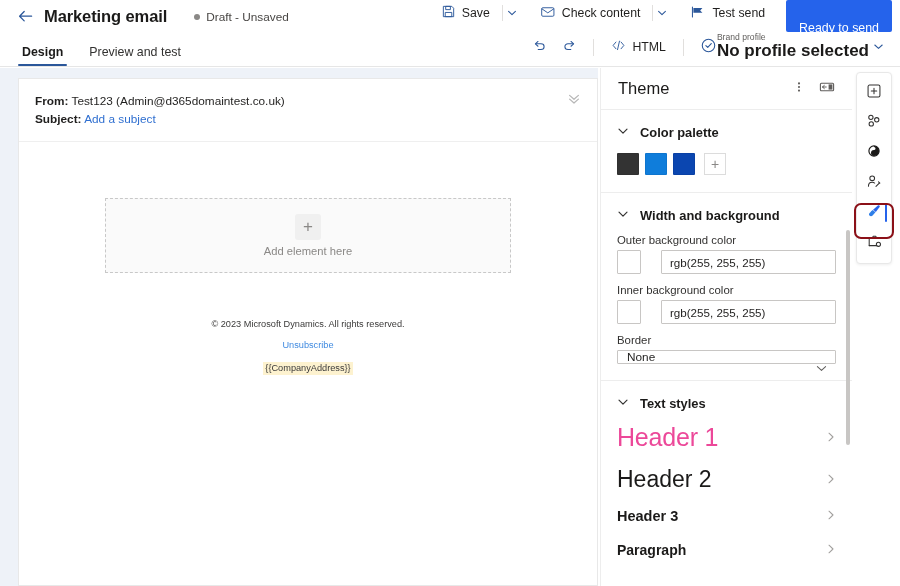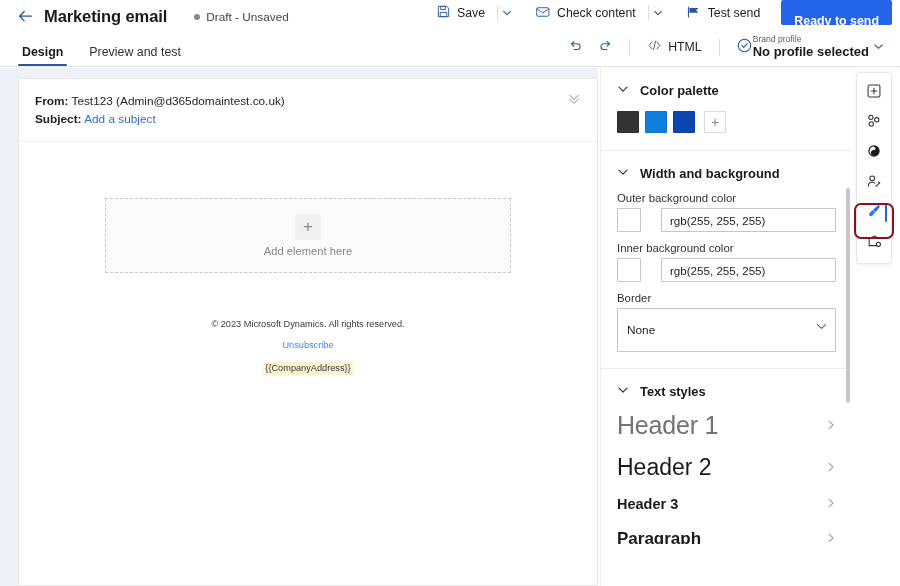--- a/index.html
+++ b/index.html
@@ -48,22 +48,22 @@
     white-space: nowrap;
   }
   .cmd-split {
     width: 20px; height: 26px; display:flex; align-items:center; justify-content:center;
     cursor:pointer; border-radius:2px; position: relative;
   }
   .cmd-split::before {
     content:""; position:absolute; left:0; top:5px; bottom:5px; width:1px; background:#e1dfdd;
   }
   .ready-btn {
-    background: #2563eb; color: #ffffff; font-size: 12.4px; font-weight: 700;
-    padding: 9px 13px; height: 25px; line-height: 25px; border-radius: 2px;
+    background: #2563eb; color: #ffffff; font-size: 12.4px; font-weight: 400;
+    padding: 16px 13px; height: 25px; line-height: 25px; border-radius: 2px;
     cursor: pointer; margin-left: 9px;
   }
 
   
   .tabbar {
     position: absolute; left: 0; top: 33px; width: 900px; height: 34px;
     background: #ffffff; display: flex; align-items: flex-end;
     border-bottom: 1px solid #e6e6e6;
   }
   .tabs { display: flex; align-items: flex-end; height: 34px; padding-left: 20px; }
@@ -90,21 +90,21 @@
   .html-btn {
     display:flex; align-items:center; gap:6px; padding: 4px 7px; cursor:pointer;
     border-radius:2px; font-size:12.3px; color:#201f1e;
   }
   .brand-btn {
     display:flex; align-items:center; padding: 2px 4px 2px 6px; cursor:pointer;
     border-radius:2px;
   }
   .brand-txt { display:flex; flex-direction:column; line-height:1.08; }
   .brand-lbl { font-size: 8.6px; color: #605e5c; }
-  .brand-val { font-size: 13px; color: #1b1a19; font-weight: 700; }
+  .brand-val { font-size: 17px; color: #1b1a19; font-weight: 700; }
 
   
   .canvas {
     position: absolute; left: 0; top: 68px; width: 598px; height: 518px;
     background: #eef2f8; padding: 10px 9px 0 9px; overflow: hidden;
   }
   .email-card {
     width: 580px; background: #ffffff; border: 1px solid #e8e8e8;
     min-height: 508px;
     margin-left: 9px;
@@ -187,34 +187,34 @@
     width: 24px; height: 24px; border: 1px solid #c8c6c4; background: #ffffff;
     cursor: pointer; flex: none; border-radius: 1px;
   }
   .txt-input {
     flex: 1; height: 24px; border: 1px solid #c8c6c4; background:#fff;
     font-size: 11.6px; color: #201f1e; padding: 0 8px;
     font-family: "Liberation Sans", sans-serif; border-radius: 1px;
   }
   .select-wrap { position: relative; }
   .select-box {
-    width: 100%; height: 44px; border: 1px solid #c8c6c4; background:#fff;
+    width: 100%; height: 14px; border: 1px solid #c8c6c4; background:#fff;
     font-size: 11.8px; color: #201f1e; padding: 0 26px 0 9px;
     display: flex; align-items: center; cursor: pointer; border-radius: 1px;
   }
   .select-chev { position: absolute; right: 9px; top: 9px; pointer-events:none; }
 
   .style-row {
     display: flex; align-items: center; justify-content: space-between;
     padding: 7px 16px 7px 16px; cursor: pointer;
   }
-  .st-h1 { font-size: 25px; font-weight: 400; color: #737373; letter-spacing:-0.2px; }
+  .st-h1 { font-size: 25px; font-weight: 400; color: #ec4899; letter-spacing:-0.2px; }
   .st-h2 { font-size: 23px; font-weight: 400; color: #1b1a19; }
   .st-h3 { font-size: 14.5px; font-weight: 700; color: #1b1a19; }
-  .st-p  { font-size: 17px; font-weight: 700; color: #1b1a19; }
+  .st-p  { font-size: 14px; font-weight: 700; color: #1b1a19; }
 
   .panel-scroll {
     position: absolute; right: 2px; top: 120px; width: 4px; height: 215px;
     background: #c8c6c4; border-radius: 2px; cursor: pointer;
   }
 
   
   .rail {
     position: absolute; left: 856px; top: 72px; width: 36px;
     background: #ffffff; border: 1px solid #e8e8e8; border-radius: 4px;
@@ -388,20 +388,43 @@
           <div class="ft-1">© 2023 Microsoft Dynamics. All rights reserved.</div>
           <div><span class="ft-3">Unsubscribe</span></div>
           <div><span class="ft-2">{{CompanyAddress}}</span></div>
         </div>
       </div>
 
     </div>
   </div>
 
   <div class="panel">
+    <div class="panel-head">
+      <div class="panel-title">Theme</div>
+      <div class="panel-head-acts">
+        <div class="ph-btn">
+          <span>
+            <svg width="14" height="14" viewBox="0 0 14 14">
+                <circle cx="7" cy="3.4" r="1.05" fill="#605e5c"></circle>
+                <circle cx="7" cy="7" r="1.05" fill="#605e5c"></circle>
+                <circle cx="7" cy="10.6" r="1.05" fill="#605e5c"></circle>
+              </svg>
+          </span>
+        </div>
+        <div class="ph-btn">
+          <span>
+            <svg width="16" height="14" viewBox="0 0 16 14">
+                <rect x="1.4" y="3.2" width="13.2" height="7.6" rx="1" fill="none" stroke="#605e5c" stroke-width="1.1"></rect>
+                <rect x="9.6" y="4.4" width="3.8" height="5.2" fill="#605e5c"></rect>
+                <path d="M3.2 7h4.4M5.6 5.2 3.4 7l2.2 1.8" fill="none" stroke="#605e5c" stroke-width="1"></path>
+              </svg>
+          </span>
+        </div>
+      </div>
+    </div>
 
     <div class="panel-body">
 
       <div class="sect-head">
         <span>
           <svg width="12" height="12" viewBox="0 0 12 12">
               <path d="M2 4.2 6 8.2 10 4.2" fill="none" stroke="#323130" stroke-width="1.15" stroke-linecap="round" stroke-linejoin="round"></path>
             </svg>
         </span>
         <span class="sect-title">Color palette</span>

